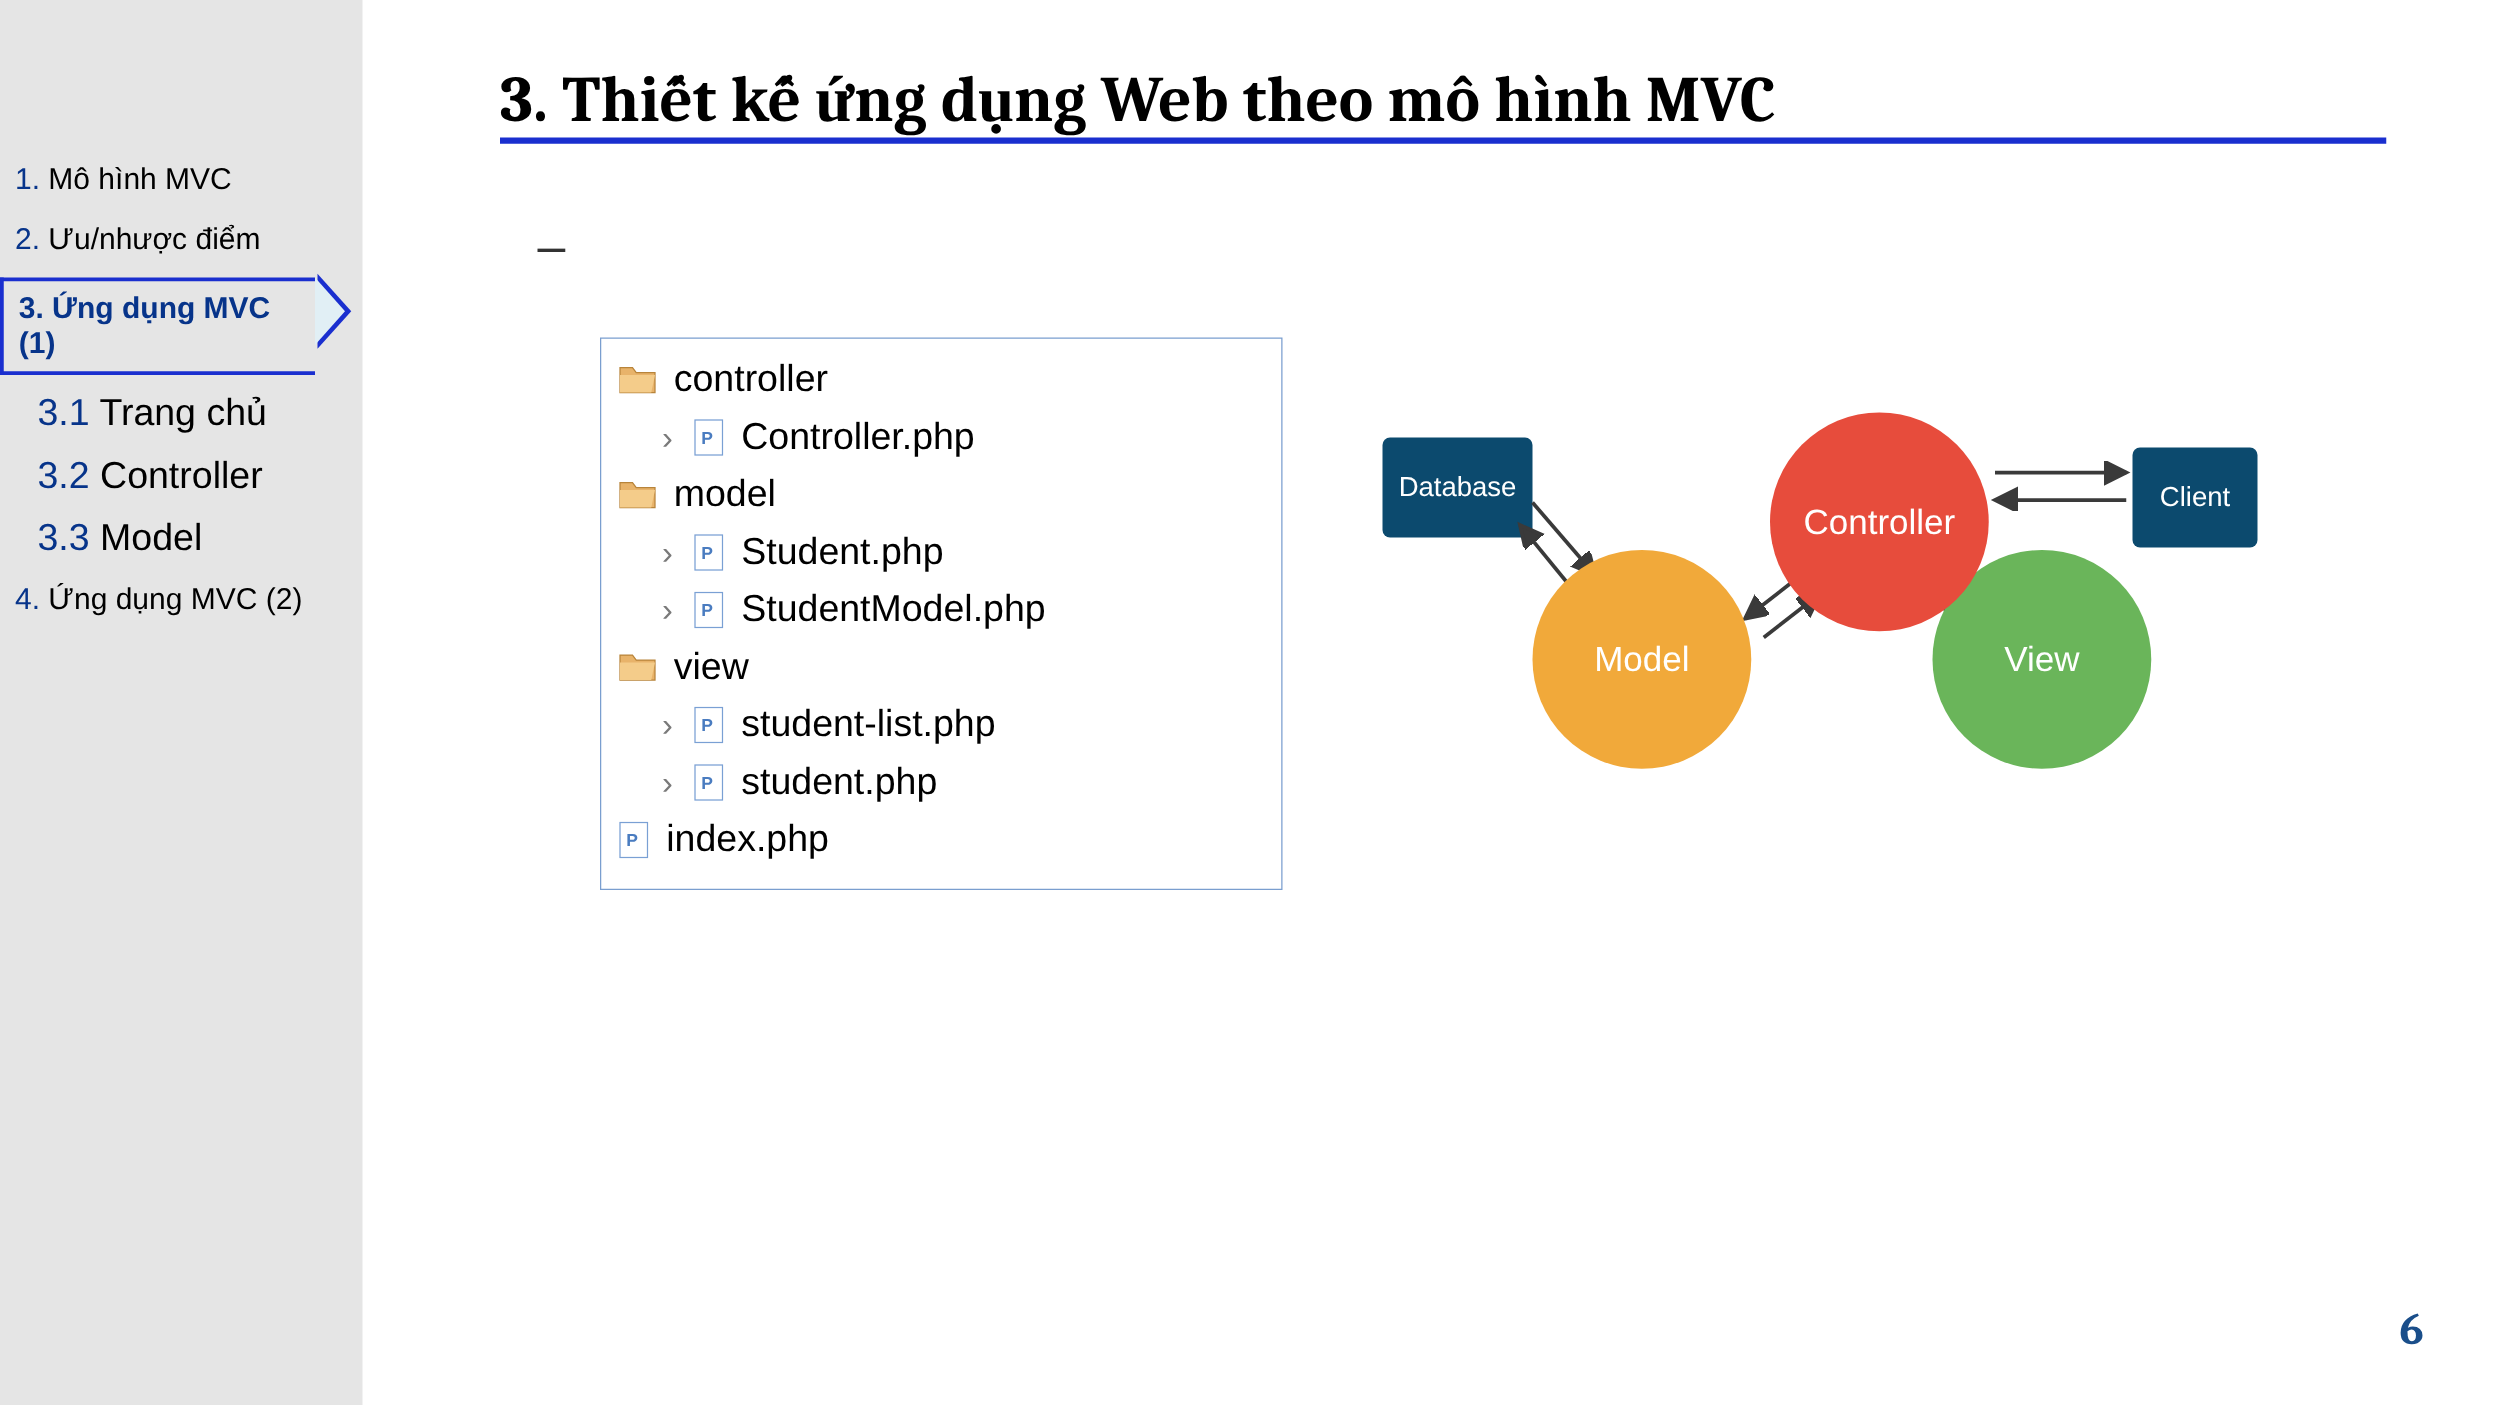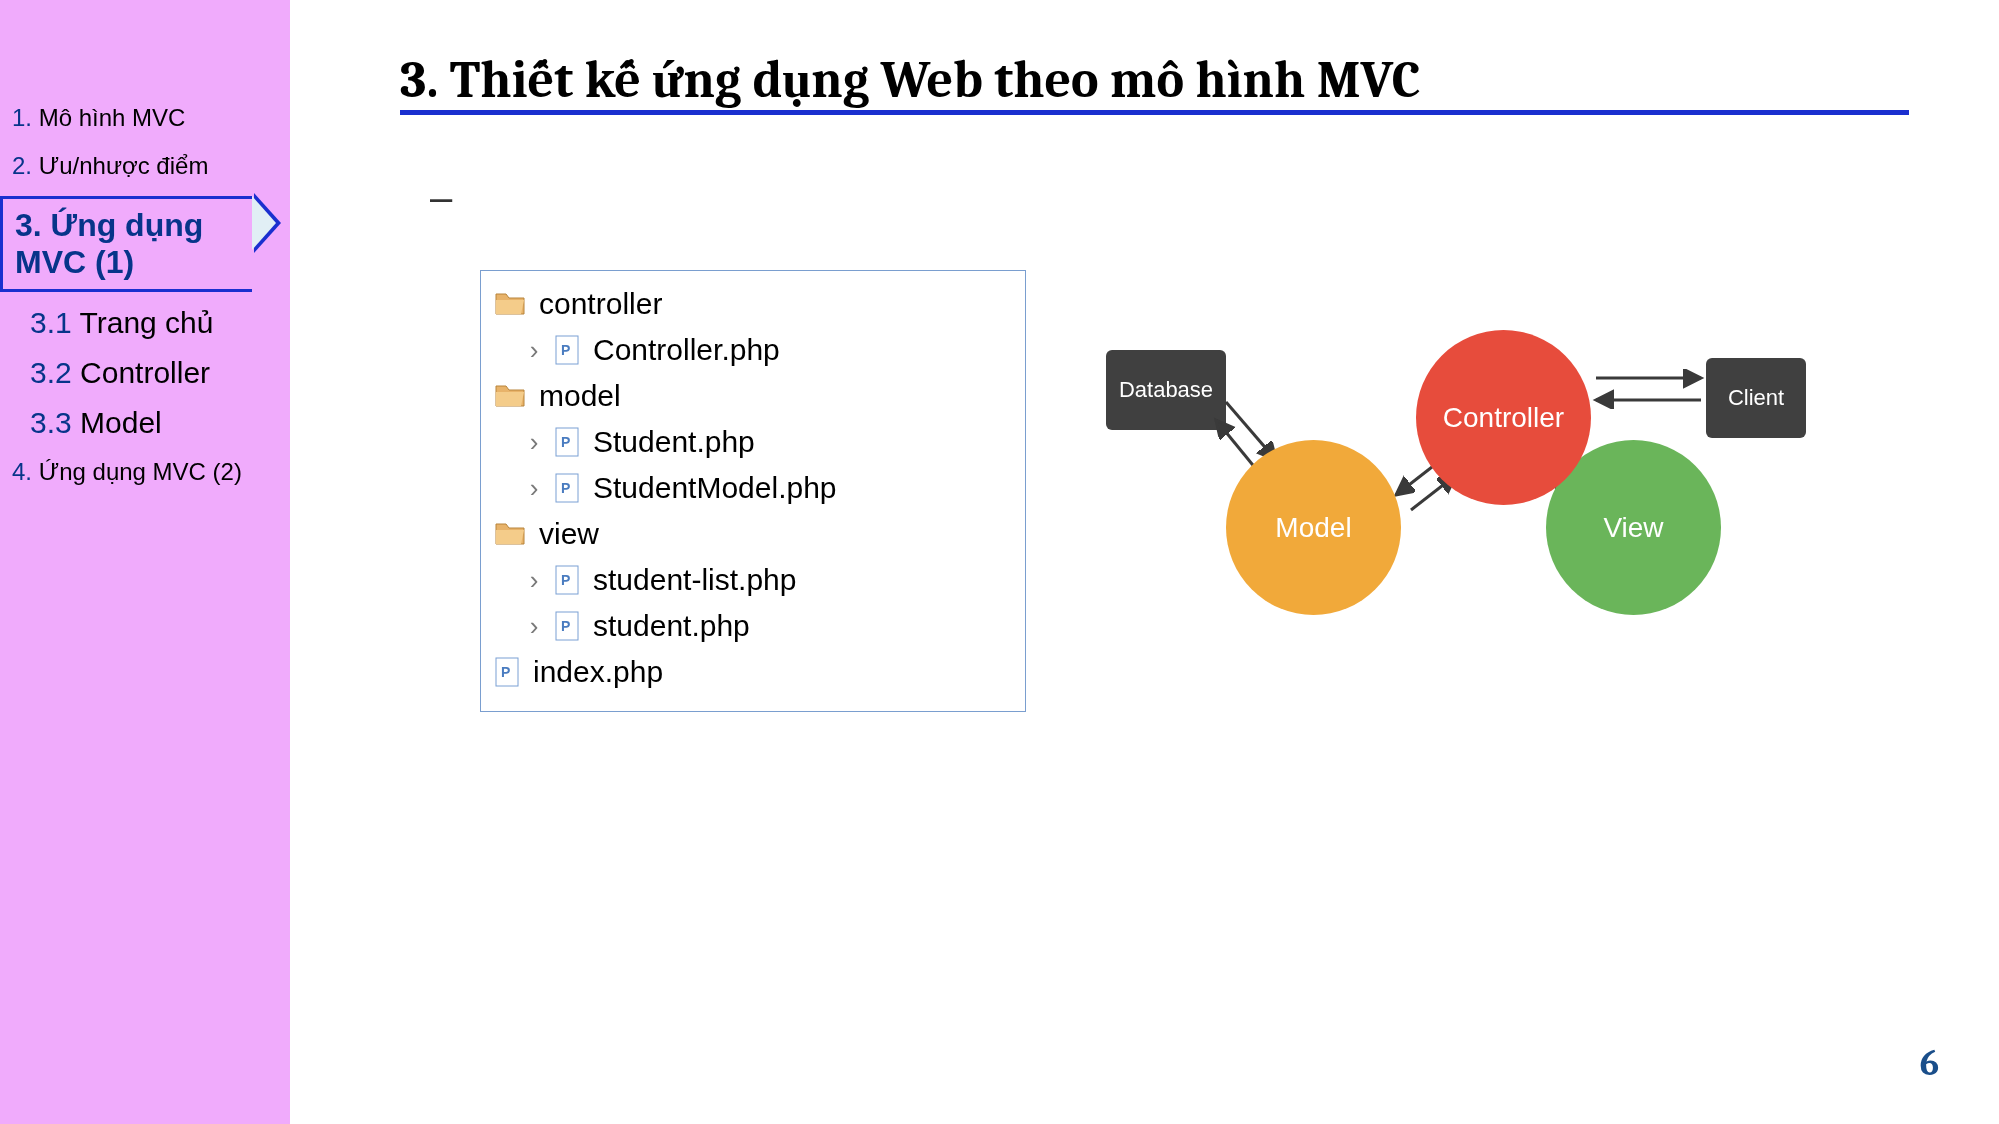--- a/index.html
+++ b/index.html
@@ -1,21 +1,21 @@
 <!DOCTYPE html>
 <html><head>
 <meta charset="utf-8">
 <style>
   html,body{margin:0;padding:0;font-family:"Segoe UI",Arial,sans-serif;background:#fff;color:#000;}
   .page{width:1999px;height:1124px;position:relative;display:flex;}
   
-  .sidebar{width:290px;height:100%;background:#f0abfc;box-sizing:border-box;padding-top:94px;}
+  .sidebar{width:290px;height:100%;background:#e5e5e5;box-sizing:border-box;padding-top:120px;}
   .nav-item{font-size:24px;padding:10px 12px;color:#07348a;cursor:default;}
   .nav-sub{font-size:30px;padding:8px 12px 8px 30px;color:#07348a;}
-  .nav-active{position:relative;font-weight:700;color:#07348a;font-size:32px;
+  .nav-active{position:relative;font-weight:700;color:#07348a;font-size:24px;
     border:3px solid #1a2fcf;border-right:none;margin:6px 0;padding:8px 12px;width:252px;box-sizing:border-box;}
   .nav-active::after{content:"";position:absolute;right:-24px;top:-3px;width:0;height:0;
     border-top:27px solid transparent;border-bottom:27px solid transparent;border-left:24px solid #e1eff5;z-index:2;}
   .nav-active::before{content:"";position:absolute;right:-29px;top:-6px;width:0;height:0;
     border-top:30px solid transparent;border-bottom:30px solid transparent;border-left:27px solid #1a2fcf;z-index:1;}
   
   .main{flex:1;padding:50px 90px 0 110px;position:relative;box-sizing:border-box;}
   .title{font-family:Cambria,Georgia,serif;font-weight:700;font-size:52px;color:#000;border-bottom:5px solid #1a2fcf;margin-bottom:60px;display:inline-block;width:100%;}
   .subtitle-row{display:flex;align-items:center;margin-left:30px;margin-bottom:50px;}
   .dash{font-size:40px;color:#333;margin-right:30px;font-weight:400;}
@@ -23,21 +23,21 @@
   .content-row{display:flex;align-items:flex-start;margin-left:80px;}
   
   .tree{border:1px solid #7a9ecf;width:546px;box-sizing:border-box;padding:10px 14px 16px 14px;font-size:30px;color:#000;background:#fff;}
   .tree-row{display:flex;align-items:center;padding:6px 0;}
   .indent1{padding-left:28px;}
   .folder-icon{width:30px;height:24px;margin-right:14px;}
   .file-icon{width:24px;height:30px;margin-right:14px;}
   .chev{color:#7a7a7a;font-size:26px;width:22px;display:inline-block;text-align:center;margin-right:10px;}
   
   .diagram{position:relative;width:720px;height:420px;margin-left:80px;margin-top:60px;}
-  .box{position:absolute;background:#404040;color:#fff;font-size:22px;display:flex;align-items:center;justify-content:center;border-radius:6px;}
+  .box{position:absolute;background:#0c4a6e;color:#fff;font-size:22px;display:flex;align-items:center;justify-content:center;border-radius:6px;}
   .db{left:0;top:20px;width:120px;height:80px;}
   .client{left:600px;top:28px;width:100px;height:80px;}
   .circle{position:absolute;border-radius:50%;color:#fff;display:flex;align-items:center;justify-content:center;}
   .ctrl{left:310px;top:0;width:175px;height:175px;background:#e74c3c;font-size:28px;z-index:3;}
   .model{left:120px;top:110px;width:175px;height:175px;background:#f1a93a;font-size:28px;z-index:2;}
   .view{left:440px;top:110px;width:175px;height:175px;background:#6ab55a;font-size:28px;z-index:2;}
   .arrow{position:absolute;stroke:#3a3a3a;fill:#3a3a3a;}
   .pagenum{position:absolute;right:60px;bottom:40px;font-family:Cambria,Georgia,serif;font-weight:700;font-size:36px;color:#1a4e8a;}
 </style>
 </head>

